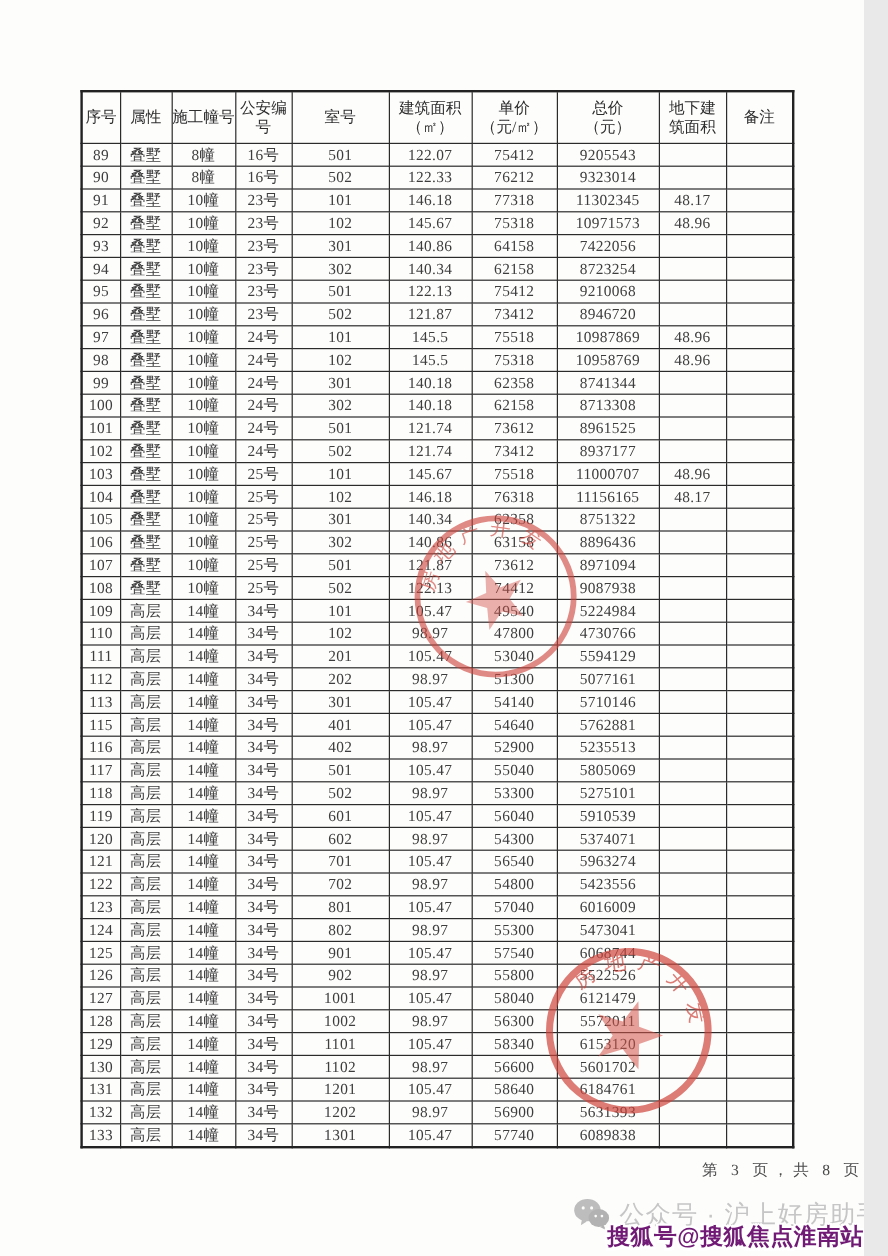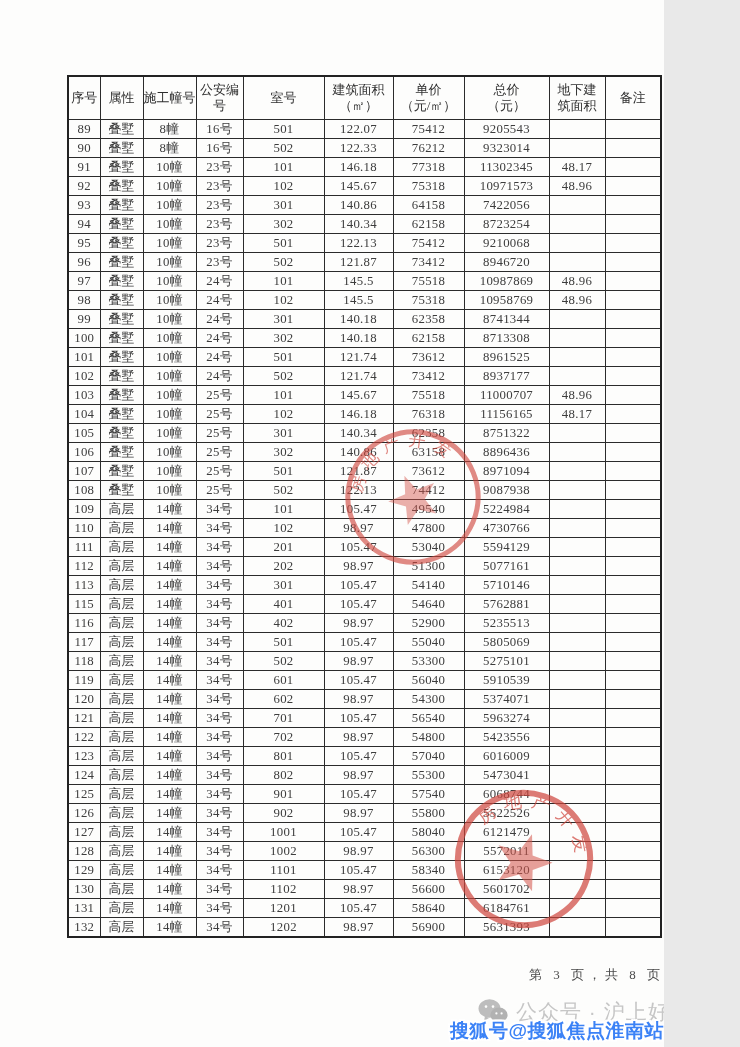--- a/index.html
+++ b/index.html
@@ -1,19 +1,19 @@
 <!DOCTYPE html>
 <html><head>
 <meta charset="utf-8">
 <style>
   html,body{margin:0;padding:0;}
   body{background:#e9e9e9;}
   .page{
     position:relative;
-    width:664px;height:1047px;
+    width:720px;height:1047px;
     background:#fdfdfc;
     overflow:hidden;
     font-family:"Liberation Serif","DejaVu Serif",serif;
     color:#3a3a3a;
   }
   
   table.price{
     position:absolute;left:67px;top:75px;
     width:593px;
     border-collapse:collapse;
@@ -59,21 +59,21 @@
   }
   .wechat-text{
     font-family:"Liberation Sans","DejaVu Sans",sans-serif;
     font-size:21px;letter-spacing:1px;
     color:#c6c6c6;white-space:nowrap;
   }
   .sohu-text{
     position:absolute;right:0px;top:1018px;
     font-family:"Liberation Sans","DejaVu Sans",sans-serif;
     font-weight:700;font-size:19px;letter-spacing:.5px;
-    color:#3b82f6;white-space:nowrap;
+    color:#701a75;white-space:nowrap;
     text-shadow:-2px 0 0 #fff,2px 0 0 #fff,0 -2px 0 #fff,0 2px 0 #fff,-2px -2px 0 #fff,2px 2px 0 #fff,-2px 2px 0 #fff,2px -2px 0 #fff;
     margin-left:48px;
   }
 </style>
 </head>
 <body>
 
 <div class="page">
 
   <table class="price">
@@ -618,20 +618,32 @@
           <td>高层</td>
           <td>14幢</td>
           <td>34号</td>
           <td>1202</td>
           <td>98.97</td>
           <td>56900</td>
           <td>5631393</td>
           <td></td>
           <td></td>
         </tr>
+        <tr>
+          <td>133</td>
+          <td>高层</td>
+          <td>14幢</td>
+          <td>34号</td>
+          <td>1301</td>
+          <td>105.47</td>
+          <td>57740</td>
+          <td>6089838</td>
+          <td></td>
+          <td></td>
+        </tr>
       </tbody>
   </table>
 
   <svg class="stamp" style="left:340px;top:424px;" width="146" height="146" viewBox="0 0 146 146">
     <g transform="rotate(-22 73 73)" opacity="0.62">
       <circle cx="73" cy="73" r="65" fill="none" stroke="#cf453c" stroke-width="5"></circle>
       <path id="arcU" d="M 22,73 A 51,51 0 0 1 124,73" fill="none"></path>
       <text font-size="17" letter-spacing="7" fill="#cf453c" font-family="'Liberation Serif',serif">
         <textPath href="#arcU" startOffset="14%">房地产开发</textPath>
       </text>

